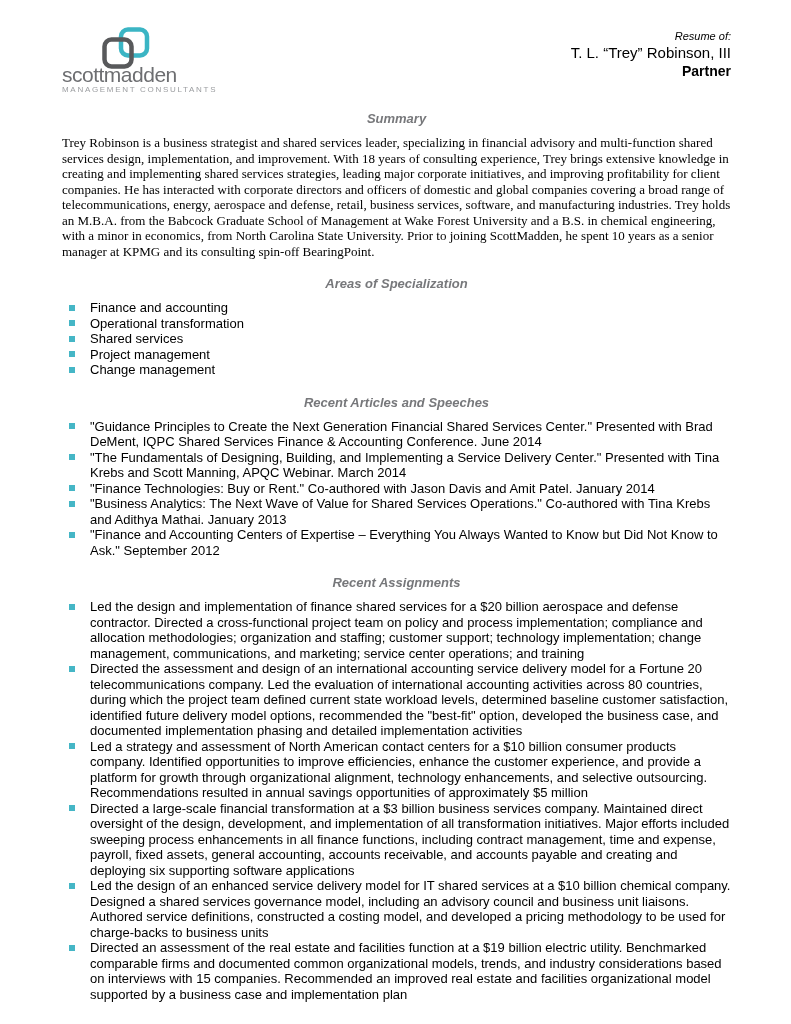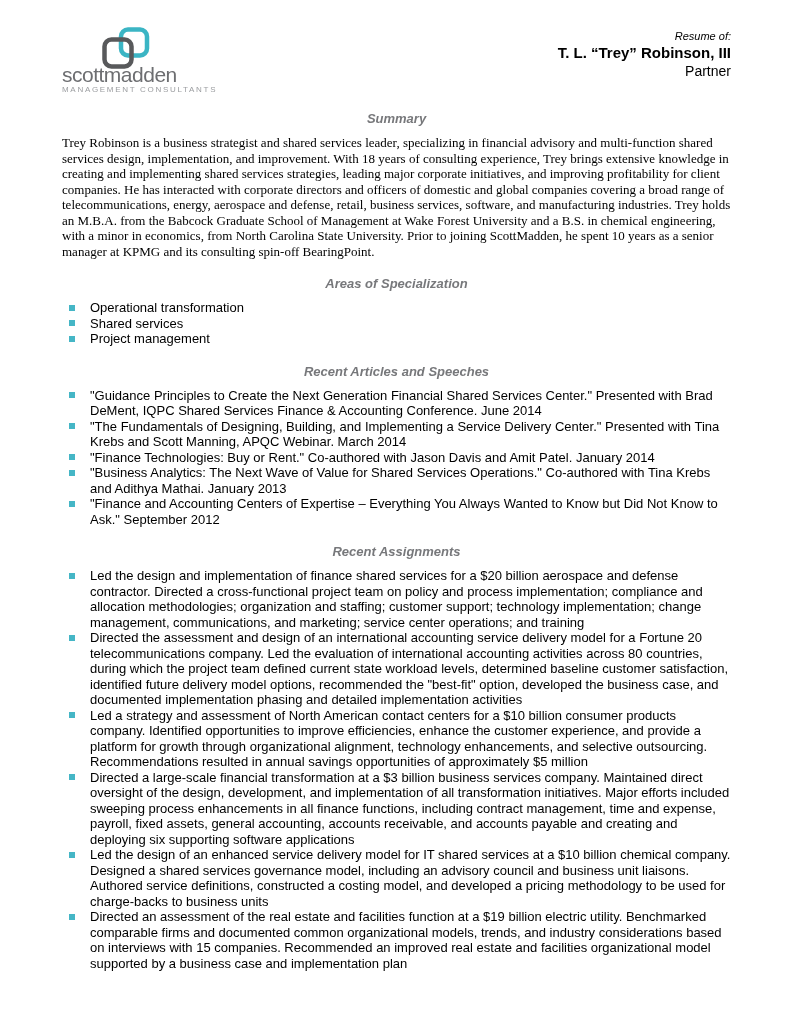--- a/index.html
+++ b/index.html
@@ -32,22 +32,22 @@
     margin-top: -5px;
   }
   .logo-tagline {
     font-size: 8px;
     color: #9b9da0;
     letter-spacing: 1.7px;
     text-align: right;
   }
   .header-right { text-align: right; padding-top: 3px; line-height: 1.25; }
   .resume-of { font-style: italic; font-size: 11px; }
-  .person-name { font-weight: bold; font-size: 15px; }
-  .person-title { font-weight: normal; font-size: 14px; }
+  .person-name { font-weight: normal; font-size: 15px; }
+  .person-title { font-weight: bold; font-size: 14px; }
 
   
   .section-heading {
     color: #77787b;
     font-weight: bold;
     font-style: italic;
     font-size: 13px;
     margin: 17px 0 9px 0;
     text-align: center;
   }
@@ -95,23 +95,25 @@
   </header>
 
   <section>
     <div class="section-heading">Summary</div>
     <p class="body-text" style="margin:0">Trey Robinson is a business strategist and shared services leader, specializing in financial advisory and multi-function shared services design, implementation, and improvement. With 18 years of consulting experience, Trey brings extensive knowledge in creating and implementing shared services strategies, leading major corporate initiatives, and improving profitability for client companies. He has interacted with corporate directors and officers of domestic and global companies covering a broad range of telecommunications, energy, aerospace and defense, retail, business services, software, and manufacturing industries. Trey holds an M.B.A. from the Babcock Graduate School of Management at Wake Forest University and a B.S. in chemical engineering, with a minor in economics, from North Carolina State University. Prior to joining ScottMadden, he spent 10 years as a senior manager at KPMG and its consulting spin-off BearingPoint.</p>
   </section>
 
   <section>
     <div class="section-heading">Areas of Specialization</div>
     <div class="bullet-list">
+      <div class="bullet-item"><span class="bullet-square"></span><span>Finance and accounting</span></div>
       <div class="bullet-item"><span class="bullet-square"></span><span>Operational transformation</span></div>
       <div class="bullet-item"><span class="bullet-square"></span><span>Shared services</span></div>
       <div class="bullet-item"><span class="bullet-square"></span><span>Project management</span></div>
+      <div class="bullet-item"><span class="bullet-square"></span><span>Change management</span></div>
     </div>
   </section>
 
   <section>
     <div class="section-heading">Recent Articles and Speeches</div>
     <div class="bullet-list">
       <div class="bullet-item"><span class="bullet-square"></span><span>"Guidance Principles to Create the Next Generation Financial Shared Services Center." Presented with Brad DeMent, IQPC Shared Services Finance &amp; Accounting Conference. June 2014</span></div>
       <div class="bullet-item"><span class="bullet-square"></span><span>"The Fundamentals of Designing, Building, and Implementing a Service Delivery Center." Presented with Tina Krebs and Scott Manning, APQC Webinar. March 2014</span></div>
       <div class="bullet-item"><span class="bullet-square"></span><span>"Finance Technologies: Buy or Rent." Co-authored with Jason Davis and Amit Patel. January 2014</span></div>
       <div class="bullet-item"><span class="bullet-square"></span><span>"Business Analytics: The Next Wave of Value for Shared Services Operations." Co-authored with Tina Krebs and Adithya Mathai. January 2013</span></div>

